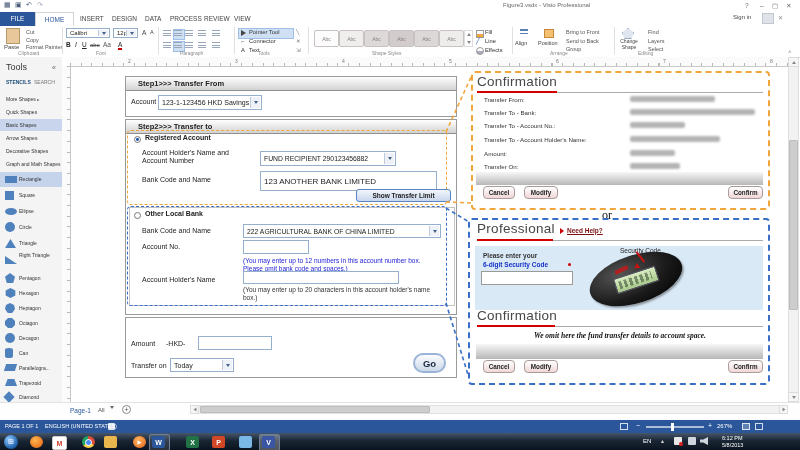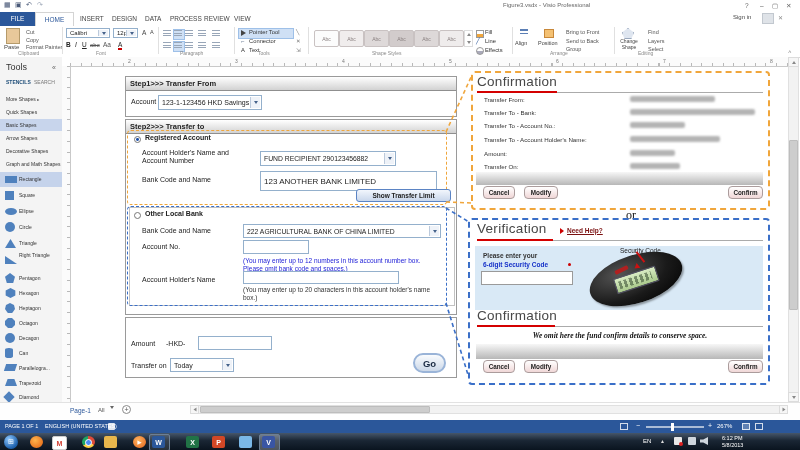--- a/index.html
+++ b/index.html
@@ -15,21 +15,21 @@
   .swatch{position:absolute;top:30px;width:23px;height:15px;border:1px solid #c9c2c2;border-radius:2px;
           font-size:5px;color:#8a8080;display:flex;align-items:center;justify-content:center}
   
   .cat{position:absolute;left:0;width:62px;height:12px;line-height:12px;font-size:5px;color:#333;padding-left:6px;box-sizing:border-box;white-space:nowrap;overflow:hidden}
   .shp{position:absolute;left:0;width:62px;height:15px;font-size:5px;color:#333;white-space:nowrap}
   .shp .lbl{position:absolute;left:19px;top:4px}
   .si{position:absolute;left:5px;background:#4f81bd}
   
   .fbox{position:absolute;border:1px solid #9a9a9a;background:#fff;box-sizing:border-box}
   .hdr{position:absolute;background:linear-gradient(#ffffff,#d2d2d2);border-bottom:1px solid #8f8f8f;
-       font-weight:bold;font-size:7.5px;display:flex;align-items:center;padding-left:4px;box-sizing:border-box}
+       font-weight:bold;font-size:7.5px;display:flex;align-items:center;padding-left:12px;box-sizing:border-box}
   .cb{position:absolute;background:#fff;border:1px solid #94b0cc;box-sizing:border-box;font-size:7px;
       display:flex;align-items:center;padding-left:3px;overflow:hidden}
   .cb .ar,.ar-b{position:absolute;right:1px;top:1px;bottom:1px;width:9px;background:#eef2f8;border-left:1px solid #bccadc;
       display:flex;align-items:center;justify-content:center}
   .tri{width:0;height:0;border-left:2.5px solid transparent;border-right:2.5px solid transparent;border-top:3.5px solid #44618a}
   .inp{position:absolute;background:#fff;border:1px solid #94b0cc;box-sizing:border-box;font-size:7.5px;display:flex;align-items:center;padding-left:3px;white-space:nowrap}
   .radio{position:absolute;width:7px;height:7px;border:1px solid #777;border-radius:50%;background:#fff;box-sizing:border-box}
   .radio.sel::after{content:"";position:absolute;left:1.4px;top:1.4px;width:2.8px;height:2.8px;border-radius:50%;background:#1b4ea8}
   .dashO{position:absolute;border:2px dashed #f0a63c;border-radius:4px}
   .dashB{position:absolute;border:2px dashed #3a6fc8;border-radius:4px}
@@ -341,24 +341,24 @@
   <div class="blur" style="left:630px;top:109px;width:125px"></div>
   <div class="blur" style="left:630px;top:122px;width:55px"></div>
   <div class="blur" style="left:630px;top:136px;width:90px"></div>
   <div class="blur" style="left:630px;top:150px;width:45px"></div>
   <div class="blur" style="left:630px;top:163px;width:50px"></div>
   <div class="graybar" style="left:476px;top:172px;width:287px;height:13px"></div>
   <div class="pbtn" style="left:483px;top:186px;width:32px;height:13px">Cancel</div>
   <div class="pbtn" style="left:524px;top:186px;width:34px;height:13px">Modify</div>
   <div class="pbtn" style="left:728px;top:186px;width:35px;height:13px">Confirm</div>
 
-  <div class="tx serif" style="left:626px;top:208px;font-size:12px;color:#111">or</div>
+  <div class="tx serif" style="left:602px;top:208px;font-size:12px;color:#111">or</div>
 
   <div class="dashB" style="left:468px;top:218px;width:298px;height:163px"></div>
-  <div class="bigtitle" style="left:477px;top:221px">Verification</div>
+  <div class="bigtitle" style="left:477px;top:221px">Professional</div>
   <div class="grayline" style="left:477px;top:240px;width:286px"></div>
   <div class="redbar" style="left:477px;top:238.5px;width:76px"></div>
   <div class="a" style="left:560px;top:228px;width:0;height:0;border-top:3px solid transparent;border-bottom:3px solid transparent;border-left:4.5px solid #cc0000"></div>
   <div class="tx" style="left:567px;top:226.5px;font-size:6.5px;font-weight:bold;color:#7b1010;text-decoration:underline">Need Help?</div>
   <div class="a" style="left:475px;top:246px;width:288px;height:64px;background:#d9e9f6"></div>
   <div class="tx" style="left:483px;top:252px;font-size:6.5px;font-weight:bold;color:#333">Please enter your</div>
   <div class="tx" style="left:483px;top:261px;font-size:6.5px;font-weight:bold;color:#1531c8">6-digit Security Code</div>
   <div class="a" style="left:568px;top:263px;width:3px;height:3px;background:#cc0000;border-radius:50%"></div>
   <div class="inp" style="left:481px;top:271px;width:92px;height:14px;border-color:#9a9a9a"></div>
   <div class="tx" style="left:620px;top:247px;font-size:6.5px;color:#222">Security Code</div>
@@ -368,21 +368,21 @@
       <div class="a" style="left:3px;top:3px;width:34px;height:8px;background:repeating-linear-gradient(90deg,rgba(20,40,20,.45) 0 3px,transparent 3px 5.5px)"></div>
     </div>
     <div class="a" style="left:30px;top:9px;width:14px;height:4px;background:#b02020;transform:rotate(-8deg);border-radius:1px"></div>
   </div>
   <div class="a" style="left:634px;top:256px;width:13px;height:1.8px;background:#cc1111;transform:rotate(52deg)"></div>
   <div class="a" style="left:634px;top:264px;width:0;height:0;border-top:3px solid transparent;border-bottom:3px solid transparent;border-right:5px solid #cc1111;transform:rotate(-38deg)"></div>
 
   <div class="bigtitle" style="left:477px;top:308px">Confirmation</div>
   <div class="grayline" style="left:477px;top:326px;width:286px"></div>
   <div class="redbar" style="left:477px;top:324.5px;width:78px"></div>
-  <div class="tx serif" style="left:477px;top:331px;width:286px;text-align:center;font-size:7.5px;font-style:italic;color:#111;font-weight:bold">We omit here the fund confirm details to conserve space.</div>
+  <div class="tx serif" style="left:477px;top:331px;width:286px;text-align:center;font-size:7.5px;font-style:italic;color:#111;font-weight:bold">We omit here the fund transfer details to account space.</div>
   <div class="graybar" style="left:476px;top:344px;width:287px;height:15px"></div>
   <div class="pbtn" style="left:483px;top:360px;width:32px;height:13px">Cancel</div>
   <div class="pbtn" style="left:524px;top:360px;width:34px;height:13px">Modify</div>
   <div class="pbtn" style="left:728px;top:360px;width:35px;height:13px">Confirm</div>
 
 
   <svg class="a" style="left:0;top:0;width:800px;height:450px;pointer-events:none">
     <line x1="446" y1="132" x2="472" y2="75" stroke="#f0a63c" stroke-width="1.6" stroke-dasharray="4,3"></line>
     <line x1="446" y1="202" x2="472" y2="203" stroke="#f0a63c" stroke-width="1.6" stroke-dasharray="4,3"></line>
     <line x1="446" y1="208" x2="469" y2="222" stroke="#3a6fc8" stroke-width="1.6" stroke-dasharray="4,3"></line>

